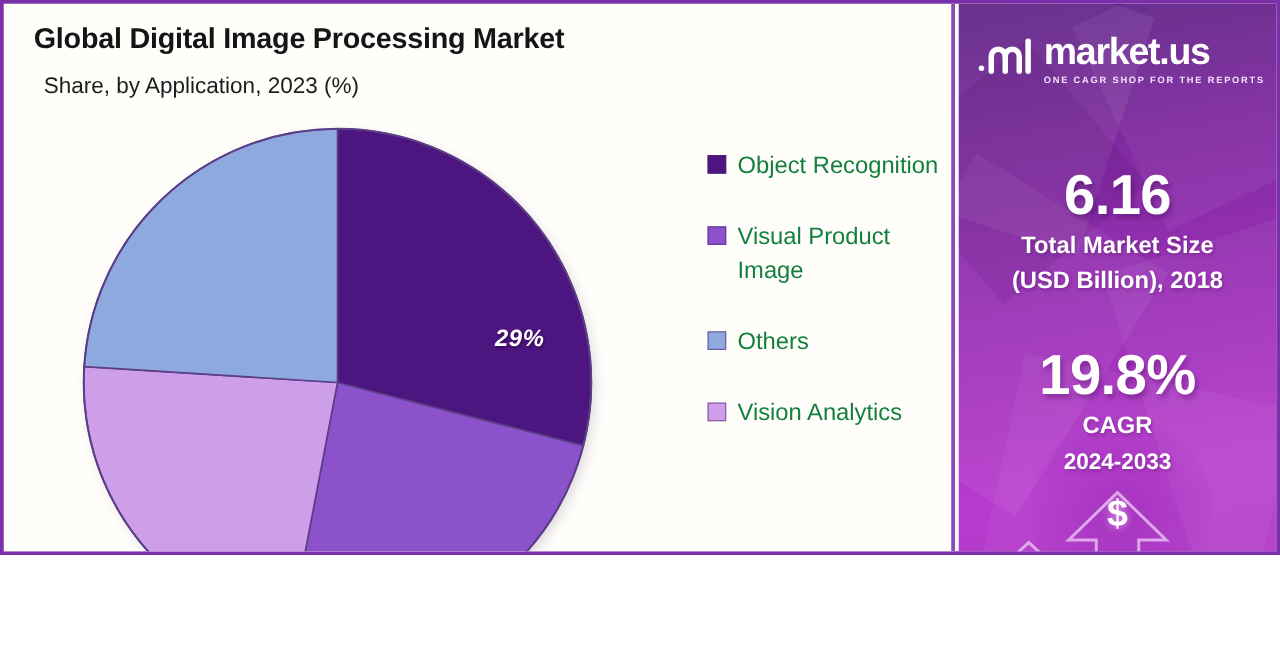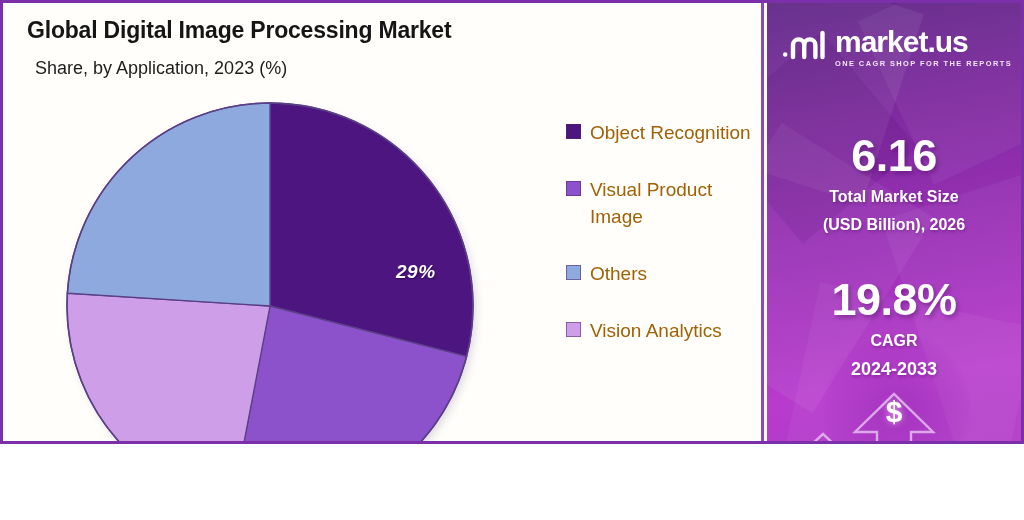--- a/index.html
+++ b/index.html
@@ -70,21 +70,21 @@
     display:flex;align-items:flex-start;
     margin-bottom:30px;
   }
   .legend-swatch{
     width:15px;height:15px;flex:0 0 15px;
     margin-top:5px;margin-right:9px;
     border:1px solid rgba(80,40,110,.55);
     box-sizing:border-box;
   }
   .legend-label{
-    font-size:19px;color:#a16207;line-height:27px;
+    font-size:19px;color:#15803d;line-height:27px;
   }
 
   
   #stats-panel{
     position:absolute;left:764px;top:0;
     width:254px;height:514px;
     overflow:hidden;
     background:
       linear-gradient(170deg,#5d2384 0%,#7d2a9e 22%,#9c31b8 48%,#b83bcd 72%,#a939c4 100%);
   }
@@ -127,21 +127,21 @@
   
   .stat-block{position:absolute;width:254px;text-align:center;}
   #stat-market-size{top:128px;}
   #stat-cagr{top:272px;}
   .stat-value{
     font-size:45px;font-weight:bold;color:#ffffff;
     line-height:50px;letter-spacing:-.5px;
     text-shadow:2px 3px 4px rgba(60,0,80,.35);
   }
   .stat-caption{
-    font-size:16px;font-weight:bold;color:#ffffff;
+    font-size:19px;font-weight:bold;color:#ffffff;
     line-height:24px;margin-top:4px;
     text-shadow:1px 2px 3px rgba(60,0,80,.3);
   }
   .stat-caption.small{font-size:18px;}
 
   
   #arrows-graphic{
     position:absolute;left:0;bottom:0;
     width:254px;height:125px;
   }
@@ -216,21 +216,21 @@
       </svg>
       <div id="logo-text-block">
         <div id="logo-wordmark">market.us</div>
         <div id="logo-tagline">ONE CAGR SHOP FOR THE REPORTS</div>
       </div>
     </div>
 
     <div class="stat-block" id="stat-market-size">
       <div class="stat-value">6.16</div>
       <div class="stat-caption">Total Market Size</div>
-      <div class="stat-caption">(USD Billion), 2026</div>
+      <div class="stat-caption">(USD Billion), 2018</div>
     </div>
 
     <div class="stat-block" id="stat-cagr">
       <div class="stat-value">19.8%</div>
       <div class="stat-caption">CAGR</div>
       <div class="stat-caption small">2024-2033</div>
     </div>
 
     <div id="dollar-symbol">$</div>
 

